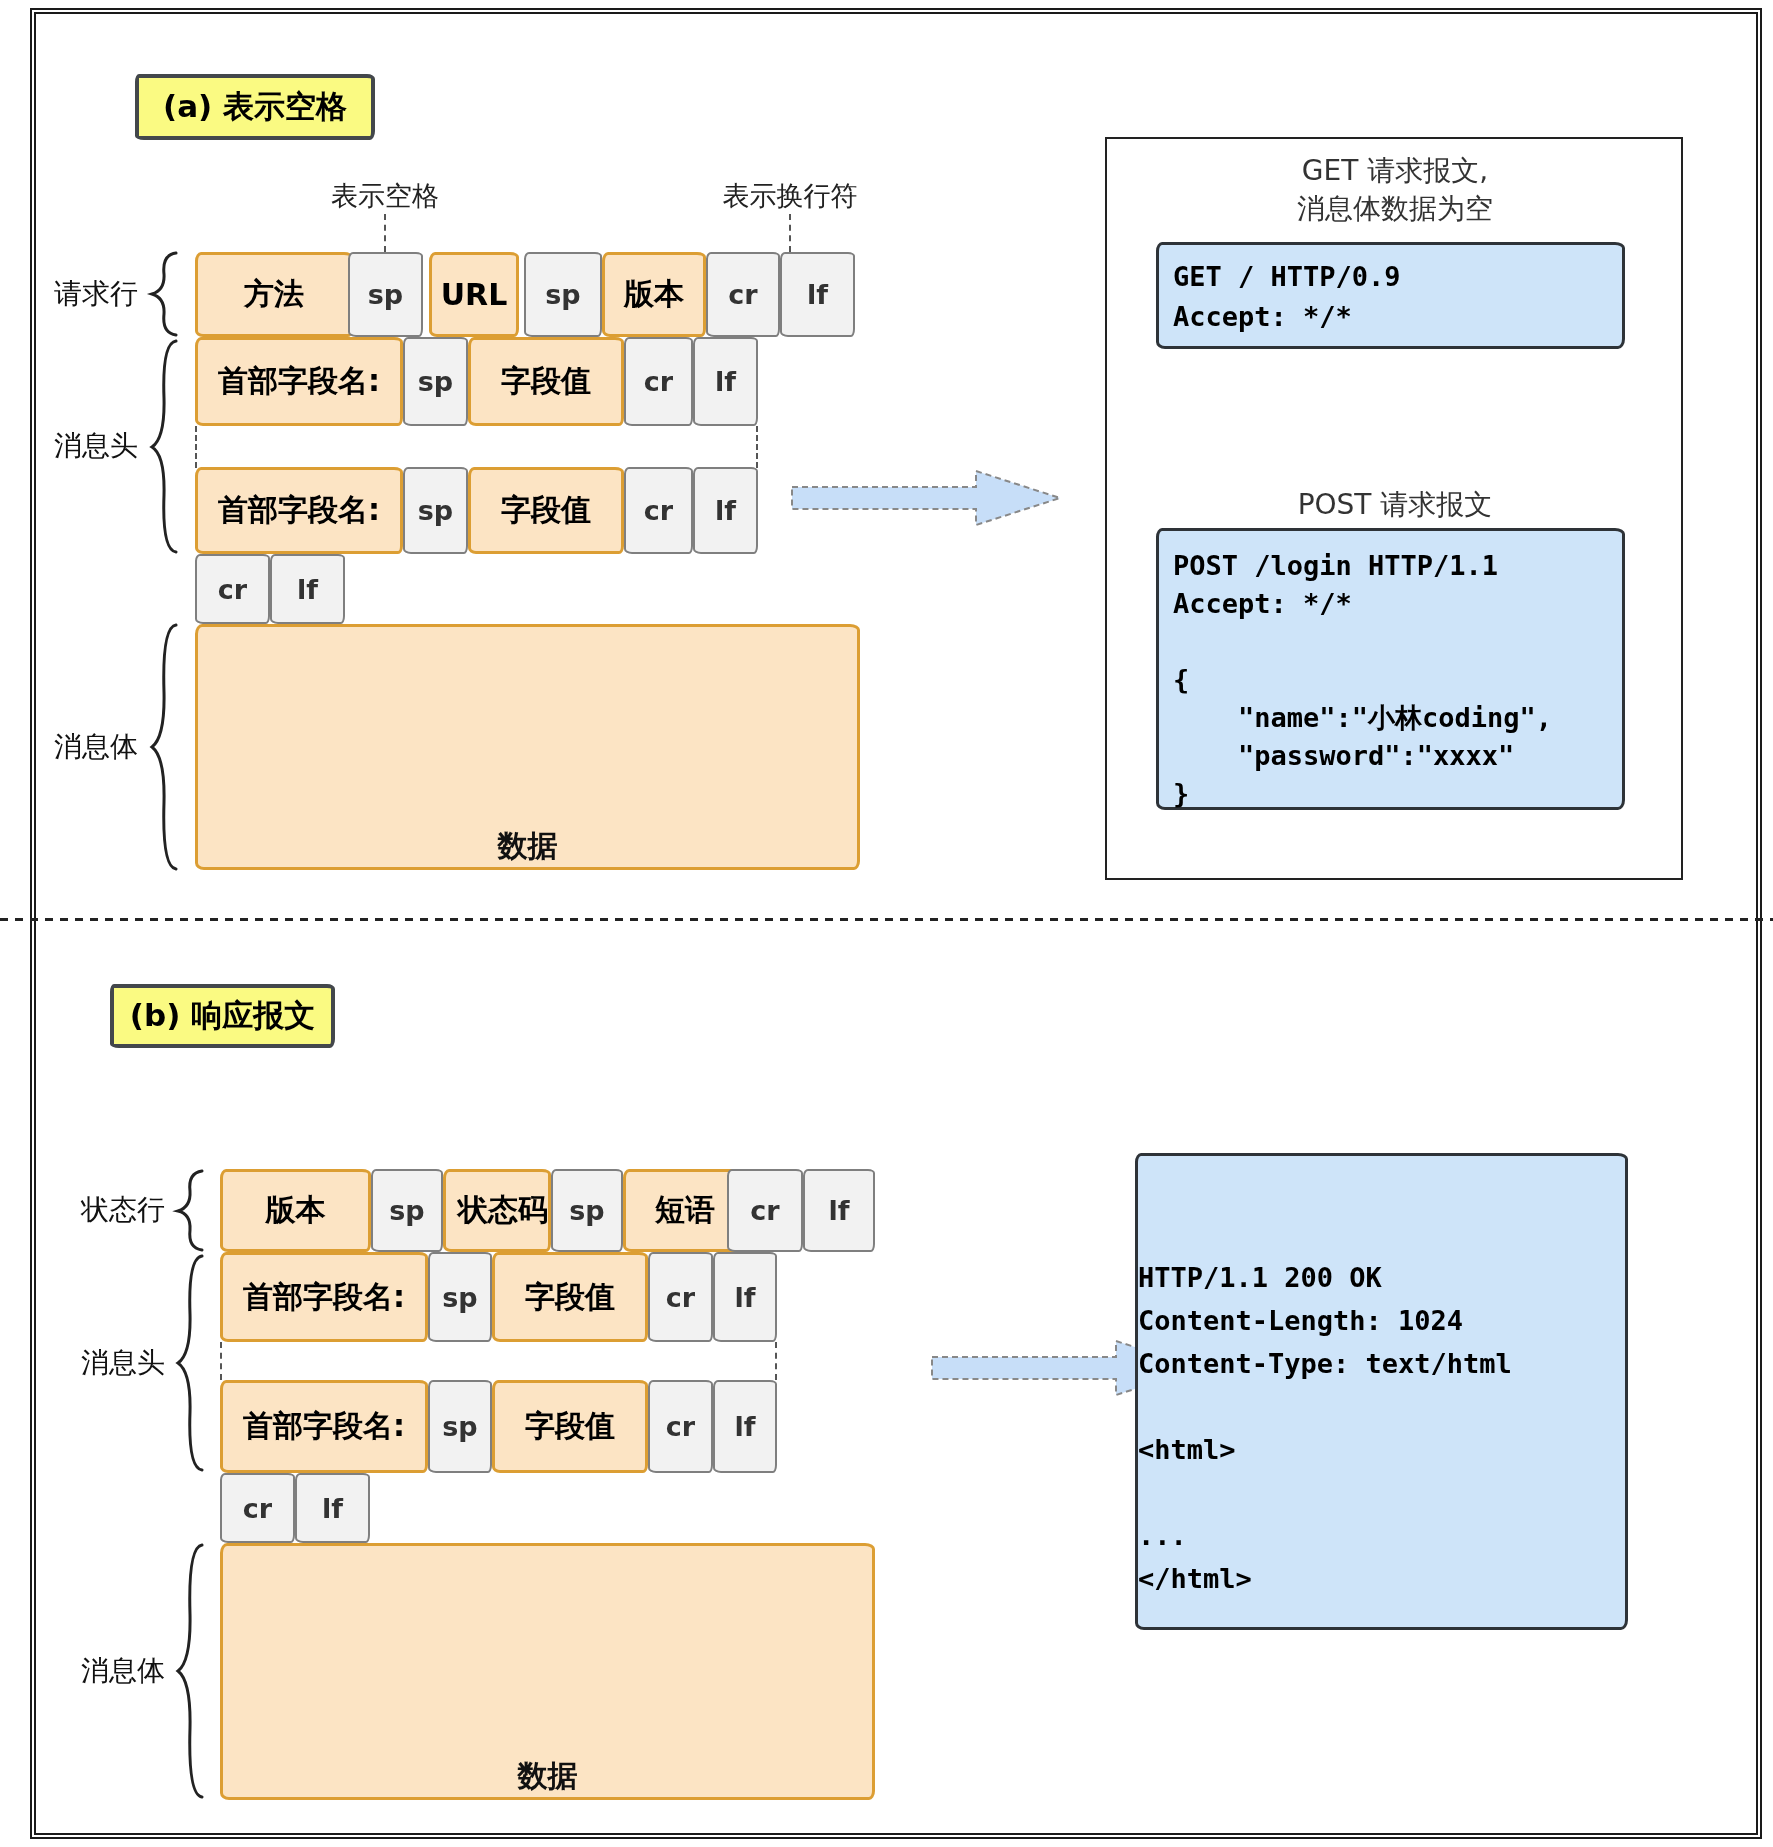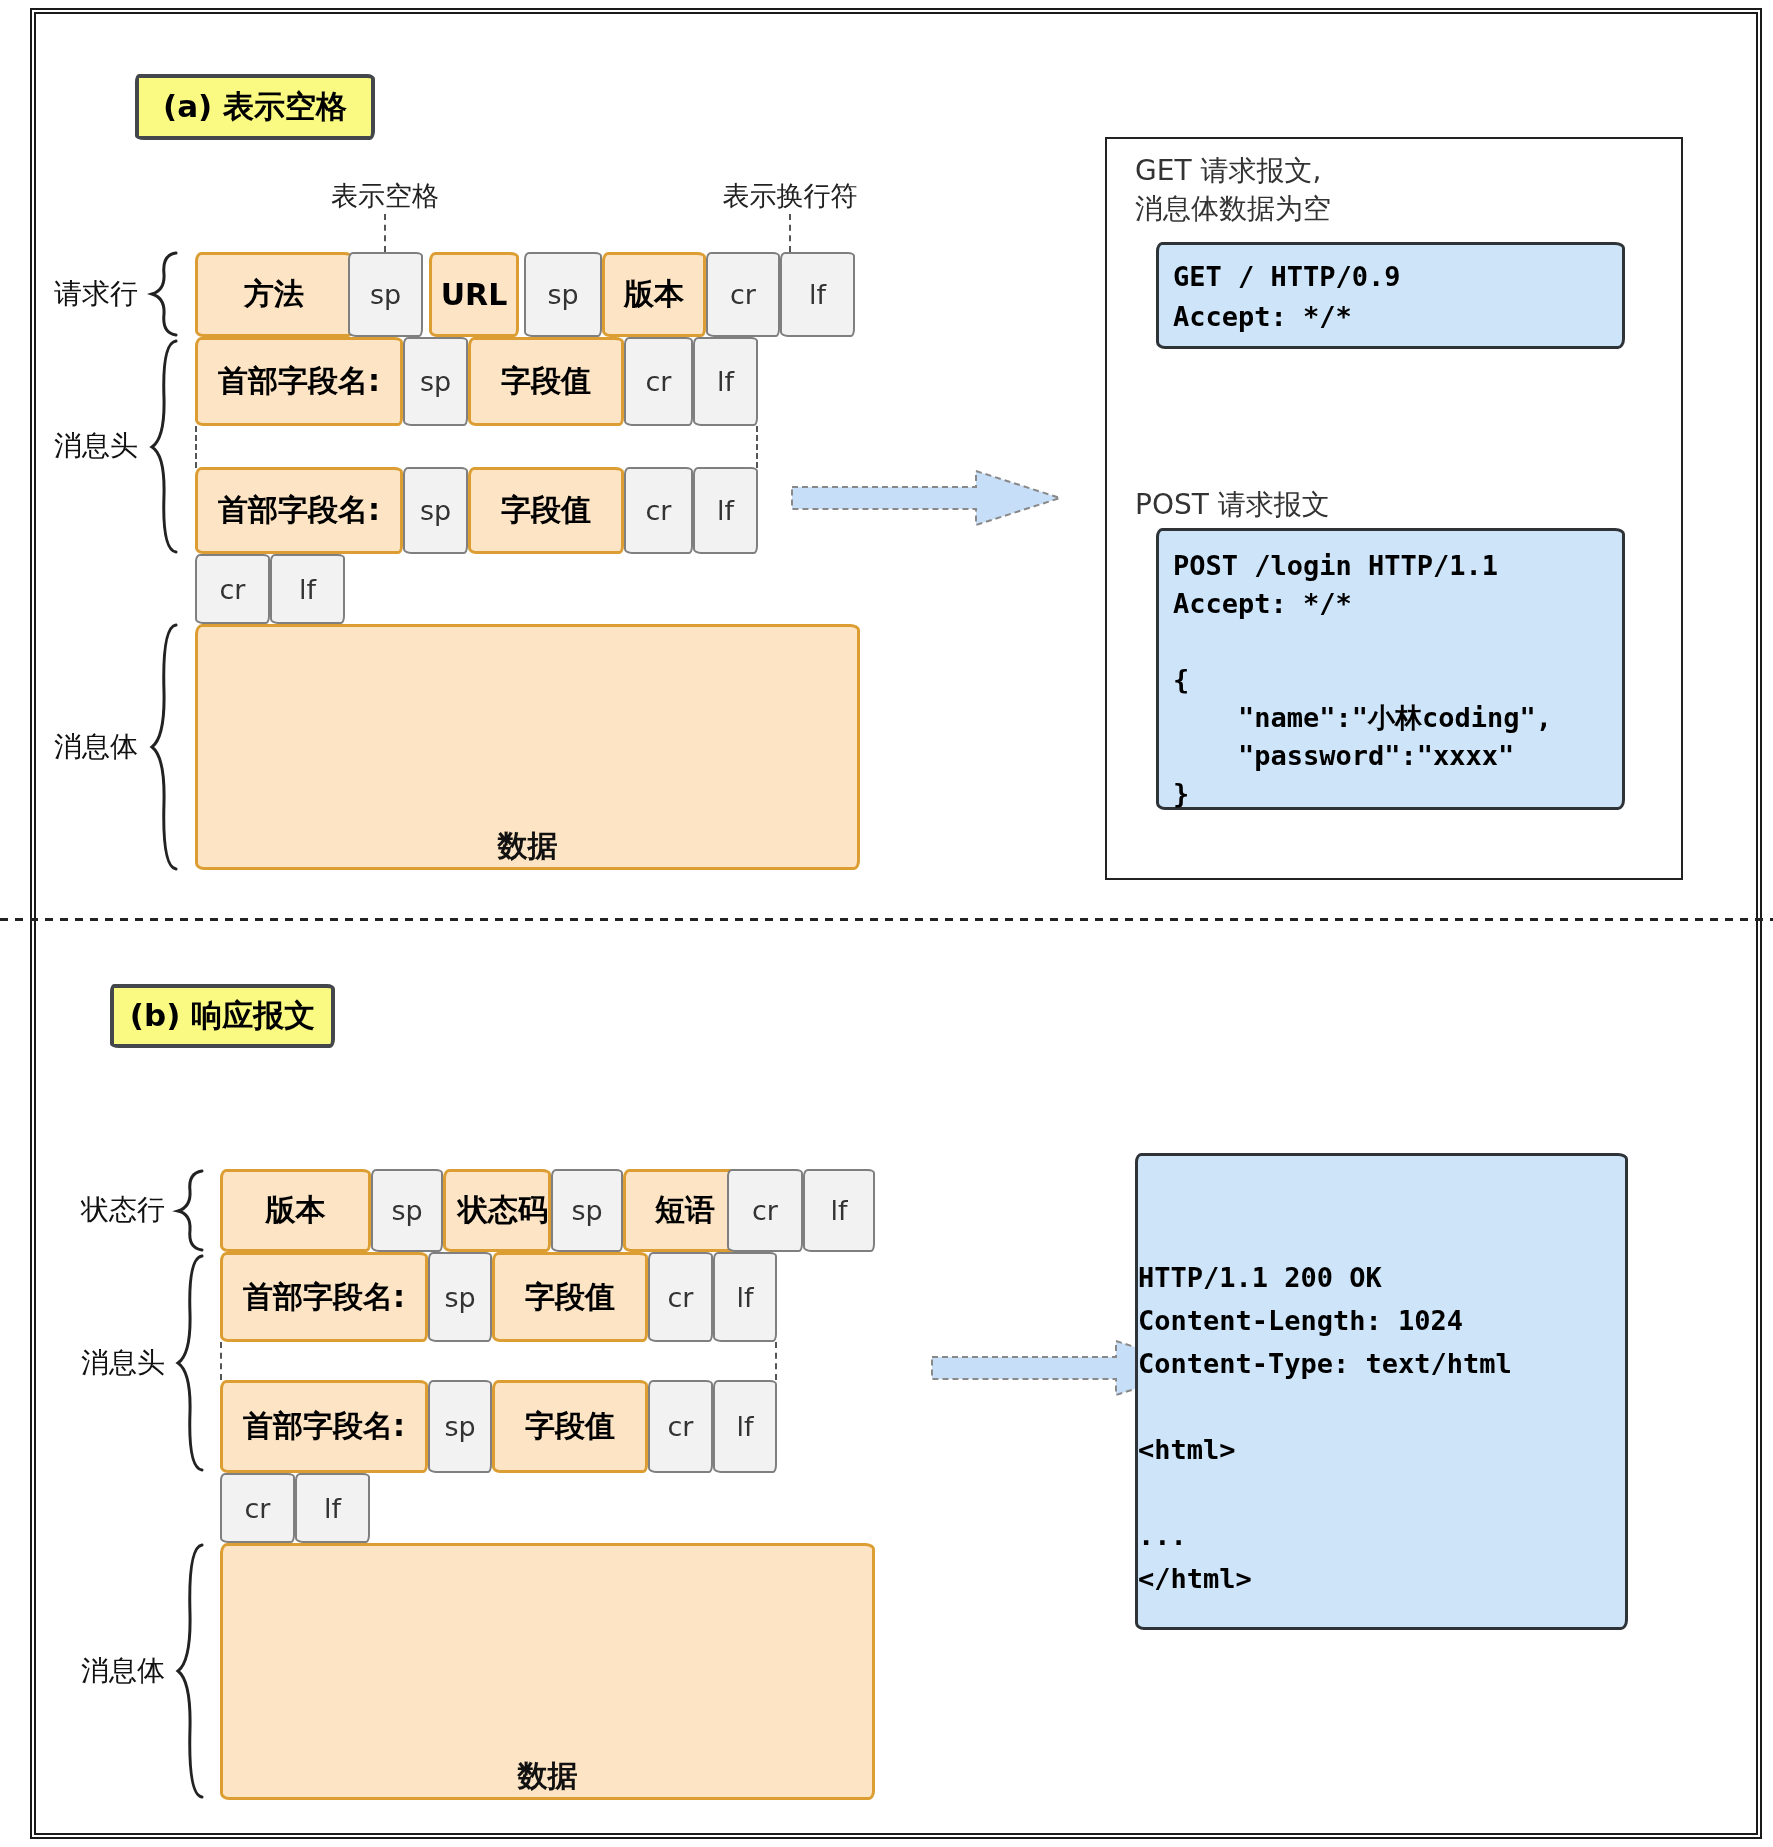--- a/index.html
+++ b/index.html
@@ -10,31 +10,31 @@
   html,body{margin:0;padding:0;background:#fff;}
   body{width:1773px;height:1847px;position:relative;overflow:hidden;
        font-family:"DejaVu Sans","Liberation Sans",sans-serif;color:#111;}
   .abs{position:absolute;box-sizing:border-box;}
   .frame{left:30px;top:8px;width:1732px;height:1831px;border:6px double #1a1a1a;}
   .divider{left:0;top:918px;width:1773px;height:3px;
            background:repeating-linear-gradient(90deg,#222 0 8px,transparent 8px 15px);}
   .cell{display:flex;align-items:center;justify-content:center;}
   .cell.o{background:var(--of);border:3px solid var(--ob);font-weight:bold;font-size:30px;color:#000;
           border-radius:6px 9px 5px 8px / 9px 5px 8px 6px;}
-  .cell.g{background:var(--gf);border:2.5px solid var(--gb);font-weight:400;font-size:27px;color:#333;
+  .cell.g{background:var(--gf);border:2.5px solid var(--gb);font-weight:700;font-size:27px;color:#333;
           border-radius:5px 7px 4px 8px / 7px 4px 8px 5px;}
   .databox{background:var(--of);border:3px solid var(--ob);display:flex;align-items:flex-end;justify-content:center;
            font-weight:bold;font-size:30px;border-radius:7px 10px 6px 9px / 10px 6px 9px 7px;}
   .side-label{font-size:28px;color:#111;text-align:right;line-height:34px;}
   .annot{font-size:27px;color:#222;text-align:center;line-height:32px;}
   .vdash{width:0;border-left:2.5px dashed #555;}
   .ylabel{background:var(--yf);border:4px solid #43474b;display:flex;align-items:center;justify-content:center;
           font-weight:bold;font-size:31px;color:#000;border-radius:4px 8px 5px 9px / 8px 5px 9px 4px;}
   .panel{border:2.5px solid #222;background:#fff;}
-  .ptitle{font-size:28px;color:#333;white-space:pre-line;line-height:38px;}
+  .ptitle{font-size:28px;color:#333;text-align:center;white-space:pre-line;line-height:38px;}
   .codebox{background:var(--bf);border:3px solid #2e3338;font-family:"DejaVu Sans Mono","Liberation Mono",monospace;
            font-weight:bold;font-size:27px;white-space:pre;color:#000;
            border-radius:6px 10px 7px 9px / 9px 6px 10px 7px;}
   svg{display:block;}
 </style>
 </head>
 <body>
 
 <div class="abs frame"></div>
 <div class="abs divider"></div>

